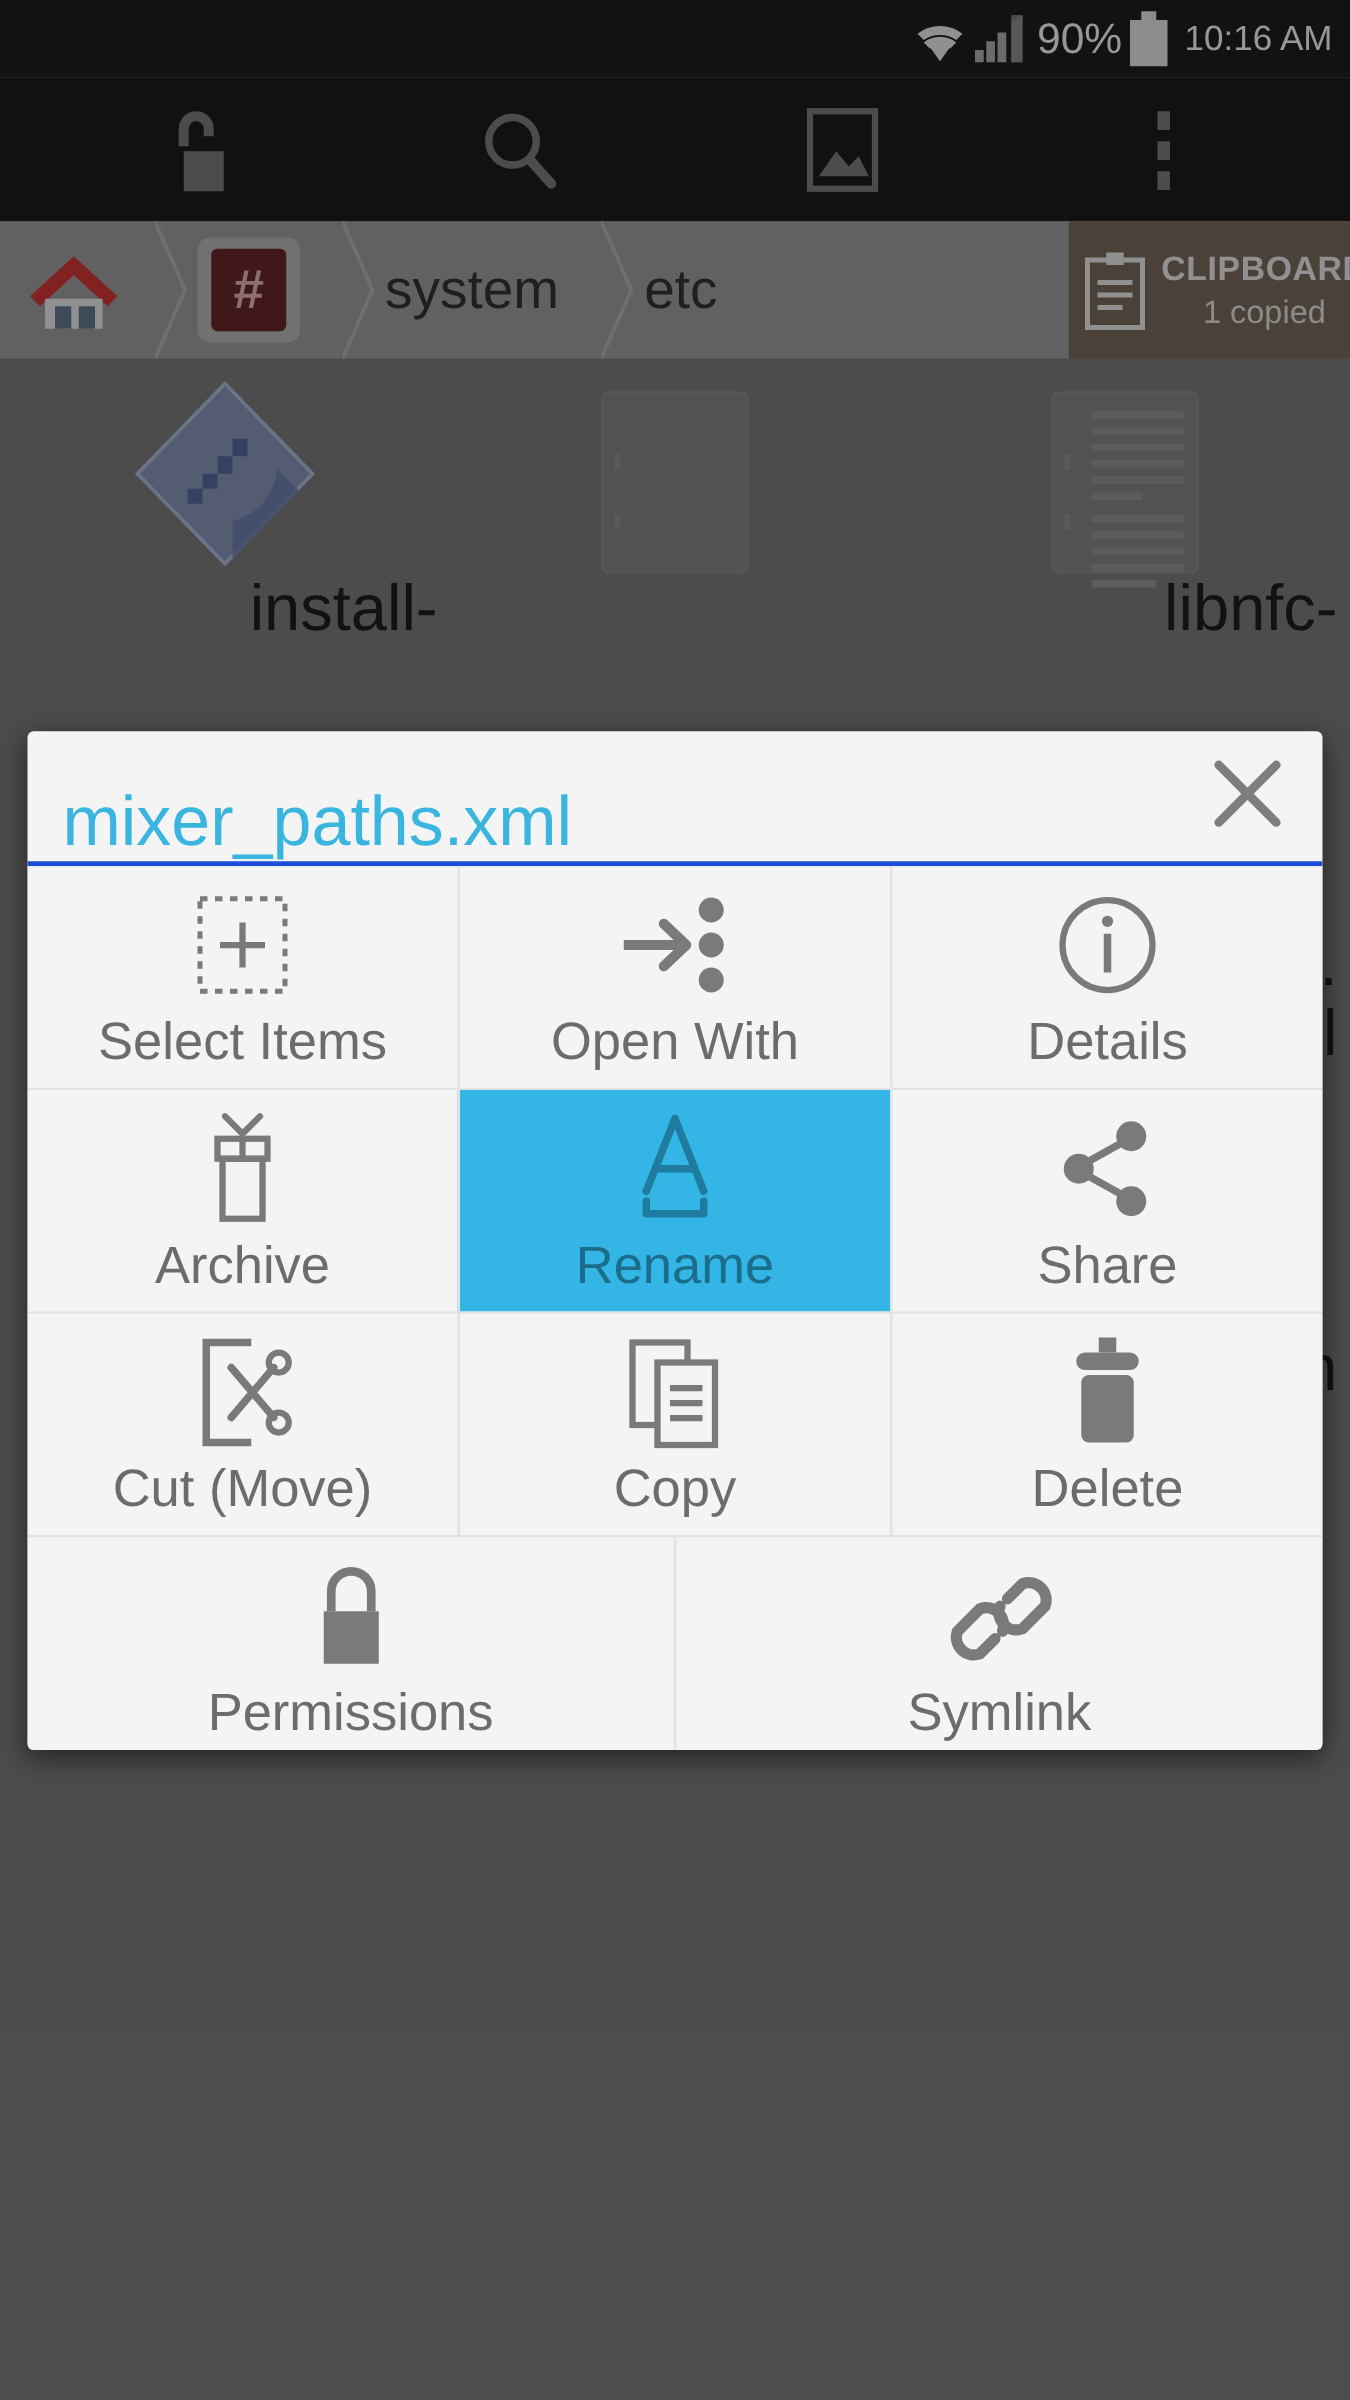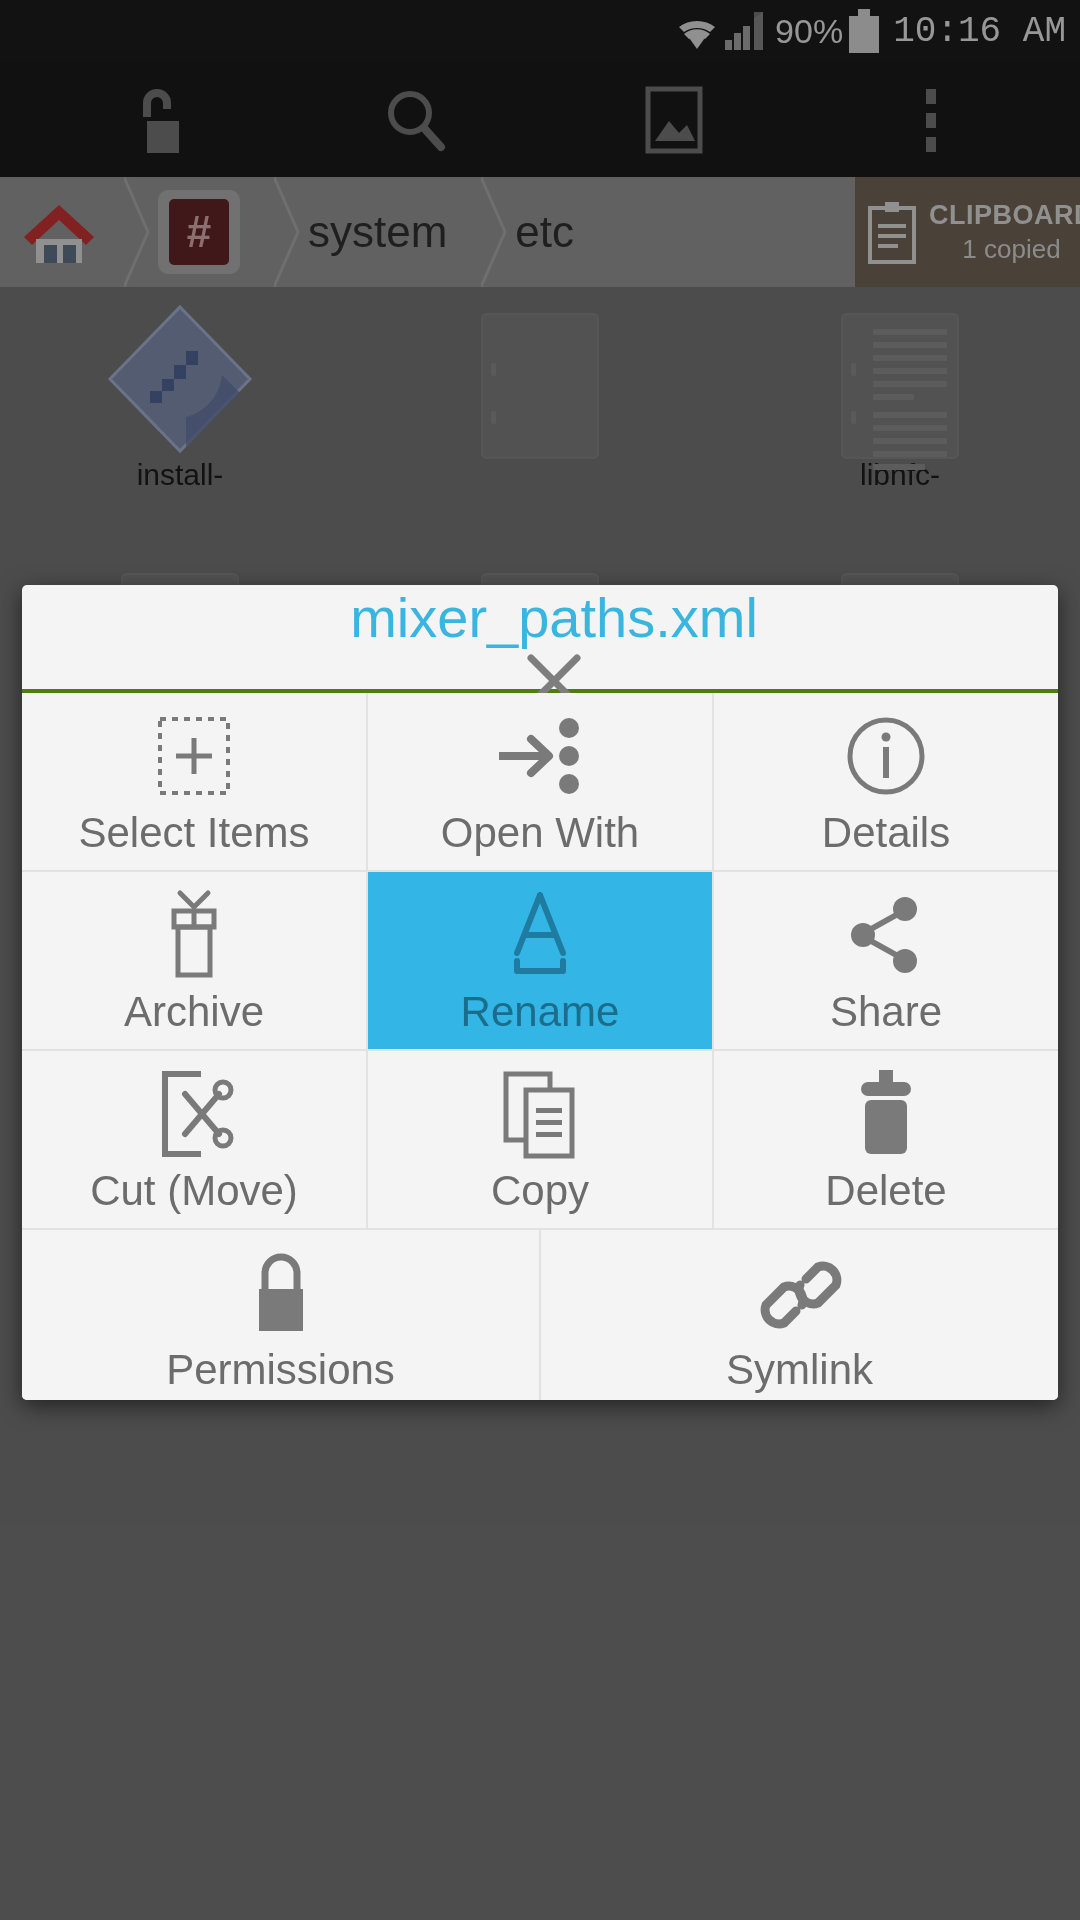--- a/index.html
+++ b/index.html
@@ -19,22 +19,22 @@
   
   #statusbar {
     position: absolute; top: 0; left: 0;
     width: 1080px; height: 62px;
     background: #1b1b1b;
     display: flex; align-items: center; justify-content: flex-end;
     padding-right: 14px;
   }
   #statusbar .sb-item { display: flex; align-items: center; }
   #statusbar .sb-text {
-    color: #d8d8d8; font-size: 36px; letter-spacing: 0px;
-    font-family: Liberation Mono, monospace;
+    color: #d8d8d8; font-size: 28px; letter-spacing: 0px;
+    font-family: Liberation Sans, sans-serif;
   }
   .wifi-icon { width: 44px; height: 40px; margin-right: 6px; position: relative; }
   .sig-icon  { width: 40px; height: 38px; margin-right: 10px; }
   .batt-pct  { color: #d8d8d8; font-size: 34px; margin-right: 6px; }
   .batt-icon { width: 30px; height: 44px; margin-right: 14px; position: relative; }
   .batt-icon .body { position:absolute; left:0; top:7px; width:30px; height:37px; background:#c9c9c9; }
   .batt-icon .cap  { position:absolute; left:9px; top:0px; width:12px; height:8px; background:#c9c9c9; }
   .clock { color: #e3e3e3; font-size: 40px; }
 
   
@@ -90,21 +90,21 @@
 
   
   #filegrid {
     position: absolute; top: 287px; left: 0;
     width: 1080px; height: 1633px;
     background: #6e6e6e;
   }
   .frow { display: flex; width: 1080px; }
   .fcell { width: 360px; display: flex; flex-direction: column; align-items: center; }
   .fname {
-    color: #1a1a1a; font-size: 30px; text-align: center; line-height: 1.08;
+    color: #1a1a1a; font-size: 52px; text-align: right; line-height: 1.08;
     width: 340px; word-break: break-all;
   }
   .ficon { height: 150px; display:flex; align-items:flex-end; justify-content:center; }
 
   .doc-ico { width: 118px; height: 146px; border: 2px solid #7c7c7c; border-radius: 6px;
              background: #767676; position: relative; }
   .doc-ico .punch { position:absolute; left:8px; width:5px; height:13px; background:#828282; border-radius:2px; }
   .doc-ico .lines { position: absolute; left: 30px; top: 14px; width: 74px; }
   .doc-ico .lines i { display:block; height:6px; background:#848484; margin-bottom:7px; border-radius:1px; }
 
@@ -116,22 +116,22 @@
 
   
   #dialog {
     position: absolute; left: 22px; top: 585px;
     width: 1036px; height: 815px;
     background: #f4f4f4; border-radius: 5px;
     box-shadow: 0 6px 22px rgba(0,0,0,0.55);
     overflow: hidden;
   }
   #dlg-header {
-    height: 108px; display: flex; align-items: center;
-    border-bottom: 4px solid #4d7c0f; padding: 0 0 0 28px; flex-direction: column;
+    height: 108px; display: flex; align-items: flex-end;
+    border-bottom: 4px solid #1d4ed8; padding: 0 0 0 28px;
   }
   #dlg-title { color: #39b5e0; font-size: 56px; flex: 1; }
   #dlg-close { width: 120px; height: 108px; display:flex; align-items:center; justify-content:center; }
 
   .menu-row { display: flex; width: 100%; }
   .menu-row + .menu-row { border-top: 2px solid #e2e2e2; }
   .menu-cell {
     flex: 1; height: 177px; display: flex; flex-direction: column;
     align-items: center; justify-content: center; background: #f4f4f4;
   }

